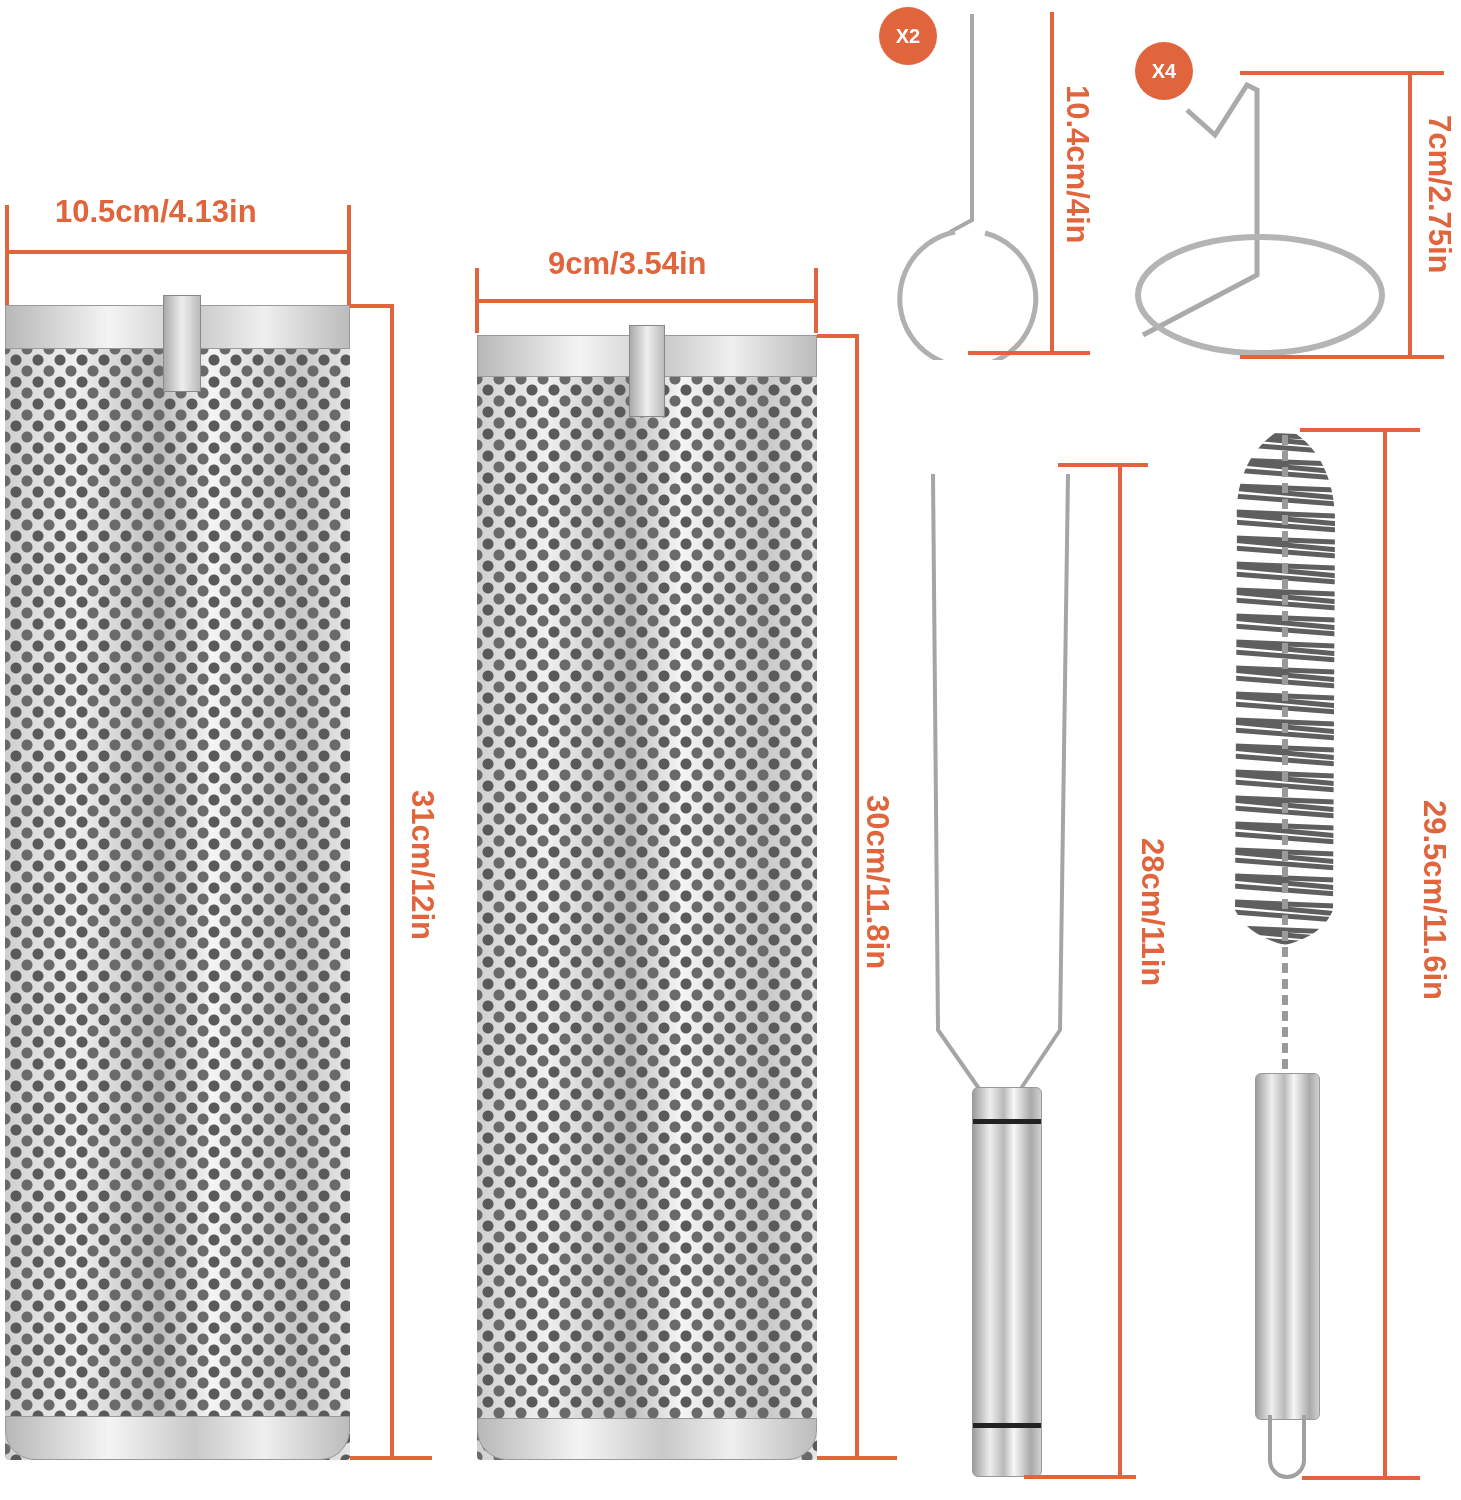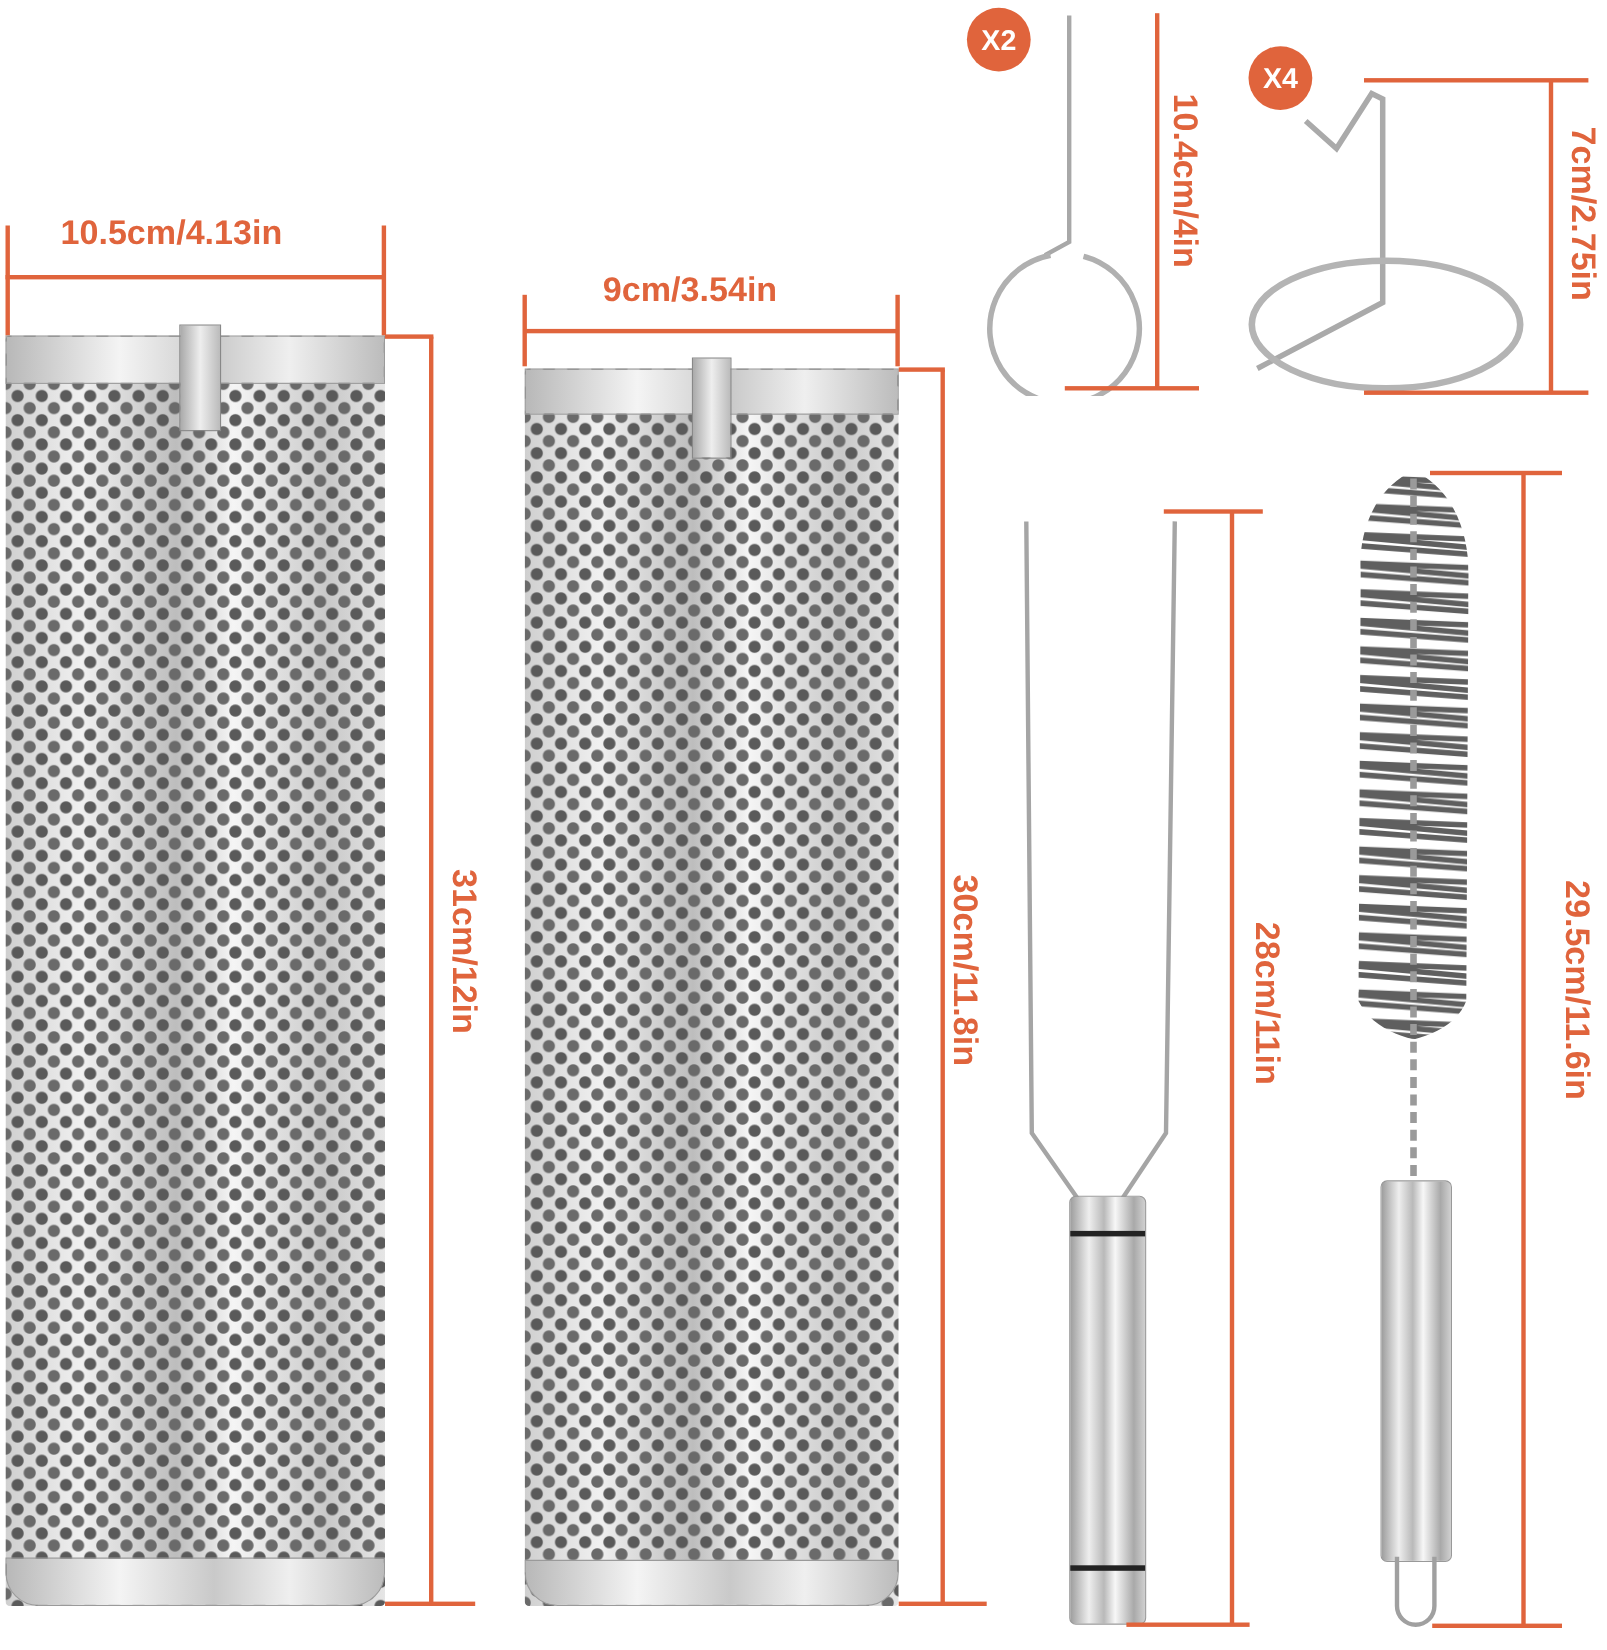--- a/index.html
+++ b/index.html
@@ -1,21 +1,21 @@
 <!DOCTYPE html>
 <html><head>
 <meta charset="utf-8">
 <style>
   html, body { margin:0; padding:0; background:#ffffff; }
   body { width:1461px; height:1500px; position:relative; overflow:hidden; font-family:"Liberation Sans", sans-serif; }
   .abs { position:absolute; }
   .ln { position:absolute; background:#e0643c; }
   .lbl { position:absolute; color:#e0643c; font-weight:bold; font-size:31px; white-space:nowrap; line-height:1; }
   .vlbl { position:absolute; color:#e0643c; font-weight:bold; font-size:31px; white-space:nowrap; line-height:1; transform-origin:0 0; transform:rotate(90deg); }
-  .badge { position:absolute; width:58px; height:58px; border-radius:50%; background:#e0643c; color:#fff; font-weight:bold; font-size:26px; display:flex; align-items:center; justify-content:center; }
+  .badge { position:absolute; width:58px; height:58px; border-radius:50%; background:#e0643c; color:#fff; font-weight:bold; font-size:20px; display:flex; align-items:center; justify-content:center; }
   .tube { position:absolute; border-radius:4px;
     background:
       radial-gradient(circle at 50% 50%, #5a5a5a 0 5px, transparent 6px) 0 0/22px 22px,
       radial-gradient(circle at 50% 50%, #6a6a6a 0 5px, transparent 6px) 11px 11px/22px 22px,
       linear-gradient(90deg,#cfcfcf 0%,#f0f0f0 20%,#bdbdbd 45%,#f5f5f5 60%,#c8c8c8 85%,#e6e6e6 100%);
   }
   .rim { position:absolute; left:0; right:0; background:linear-gradient(90deg,#b8b8b8,#f4f4f4 30%,#c9c9c9 55%,#efefef 75%,#bcbcbc); border:1px solid #9a9a9a; }
   .clip { position:absolute; background:linear-gradient(90deg,#aaa,#eee,#bbb); border:1px solid #888; }
   .handle { position:absolute; border-radius:6px; background:linear-gradient(90deg,#9d9d9d,#eeeeee 25%,#b9b9b9 45%,#f7f7f7 60%,#a9a9a9 85%,#d0d0d0); border:1px solid #999; }
   .ring-band { position:absolute; left:0; right:0; height:5px; background:#222; }

